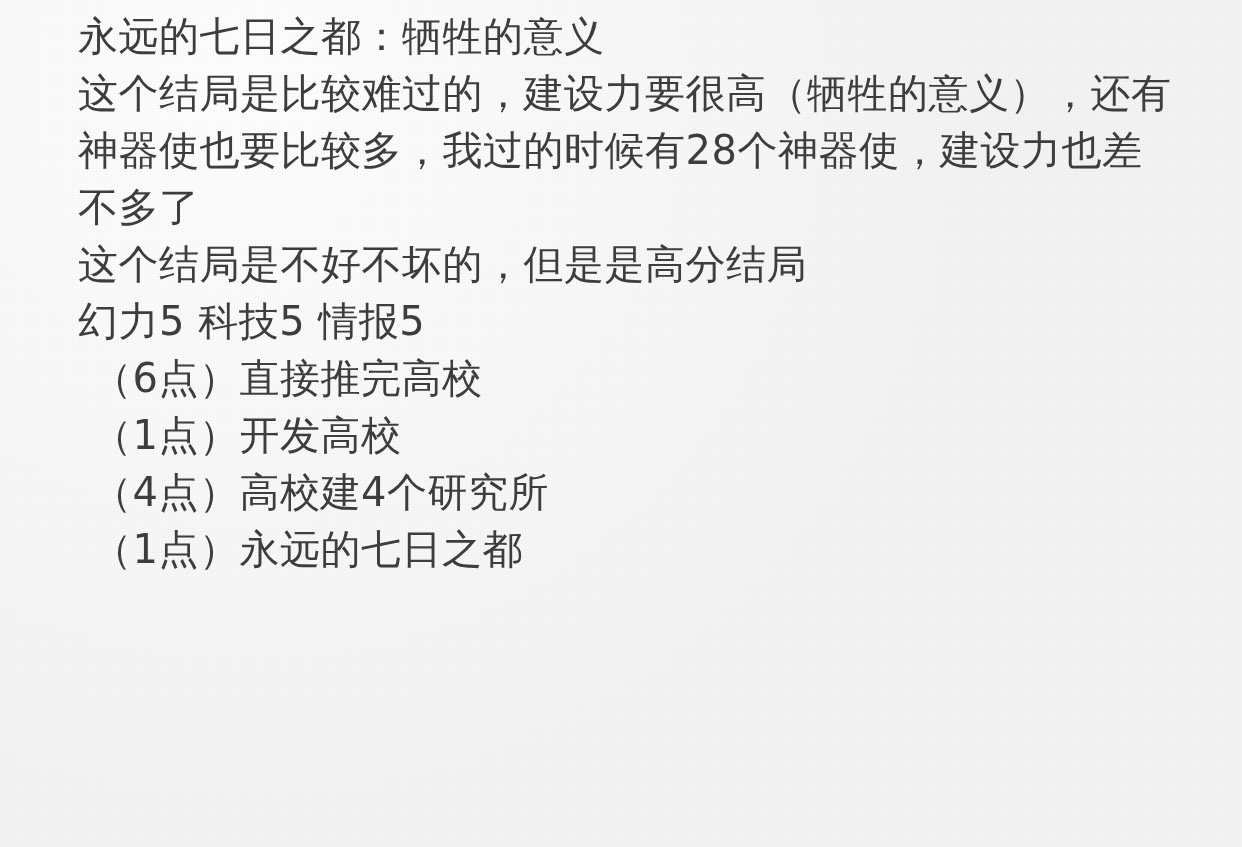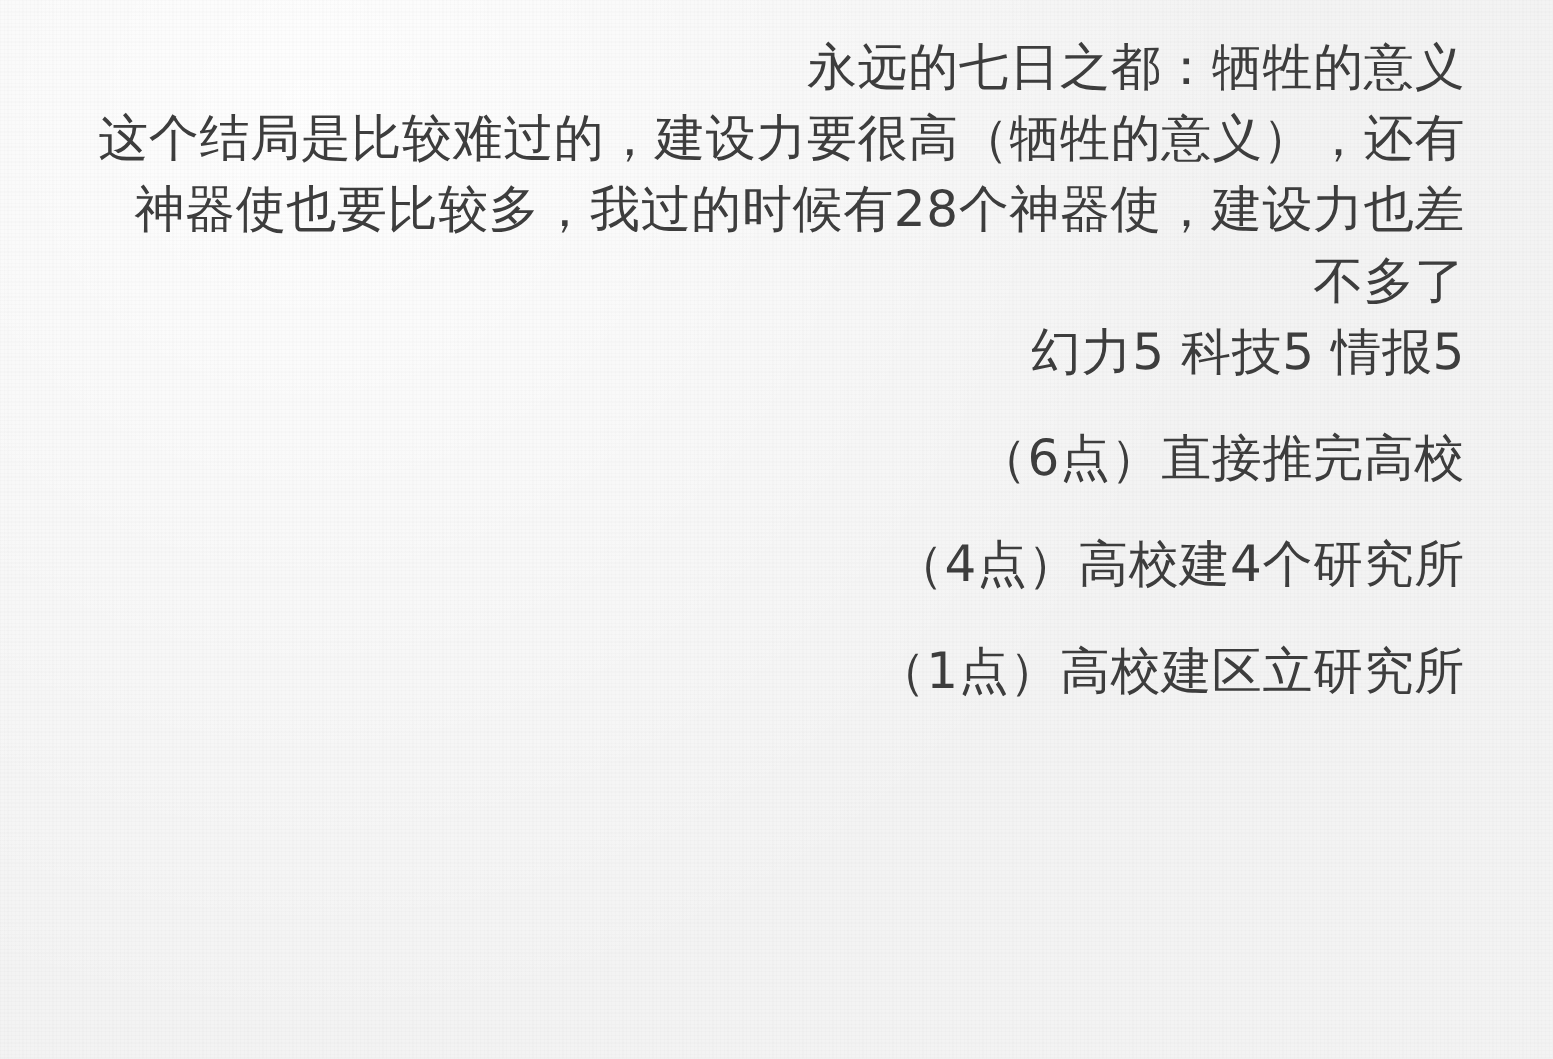--- a/index.html
+++ b/index.html
@@ -19,43 +19,43 @@
     position: absolute;
     inset: 0;
     background-color: #f3f3f3;
     background-image:
       repeating-linear-gradient(0deg, rgba(0,0,0,0.012) 0px, rgba(0,0,0,0.012) 1px, rgba(255,255,255,0) 1px, rgba(255,255,255,0) 3px),
       repeating-linear-gradient(90deg, rgba(0,0,0,0.012) 0px, rgba(0,0,0,0.012) 1px, rgba(255,255,255,0) 1px, rgba(255,255,255,0) 3px),
       radial-gradient(circle at 20% 10%, rgba(255,255,255,0.9) 0%, rgba(240,240,240,0) 60%);
   }
   .content {
     position: relative;
-    padding: 26px 70px 0 78px;
+    padding: 8px 70px 0 78px;
     box-sizing: border-box;
-    text-align: right;
   }
   .line {
     color: #3d3d3d;
     font-size: 40px;
     line-height: 57px;
     letter-spacing: 0.5px;
     white-space: pre-wrap;
     word-break: break-word;
   }
   .line.indent {
     text-indent: 0;
     padding-left: 14px;
-    margin-top: 28px;
   }
 </style>
 </head>
 <body>
 
 <div class="paper"></div>
 
 <div class="content">
   <div class="line">永远的七日之都：牺牲的意义</div>
   <div class="line">这个结局是比较难过的，建设力要很高（牺牲的意义），还有神器使也要比较多，我过的时候有28个神器使，建设力也差不多了</div>
+  <div class="line">这个结局是不好不坏的，但是是高分结局</div>
   <div class="line">幻力5 科技5 情报5</div>
   <div class="line indent">（6点）直接推完高校</div>
+  <div class="line indent">（1点）开发高校</div>
   <div class="line indent">（4点）高校建4个研究所</div>
-  <div class="line indent">（1点）高校建区立研究所</div>
+  <div class="line indent">（1点）永远的七日之都</div>
 </div>
 
 </body></html>

